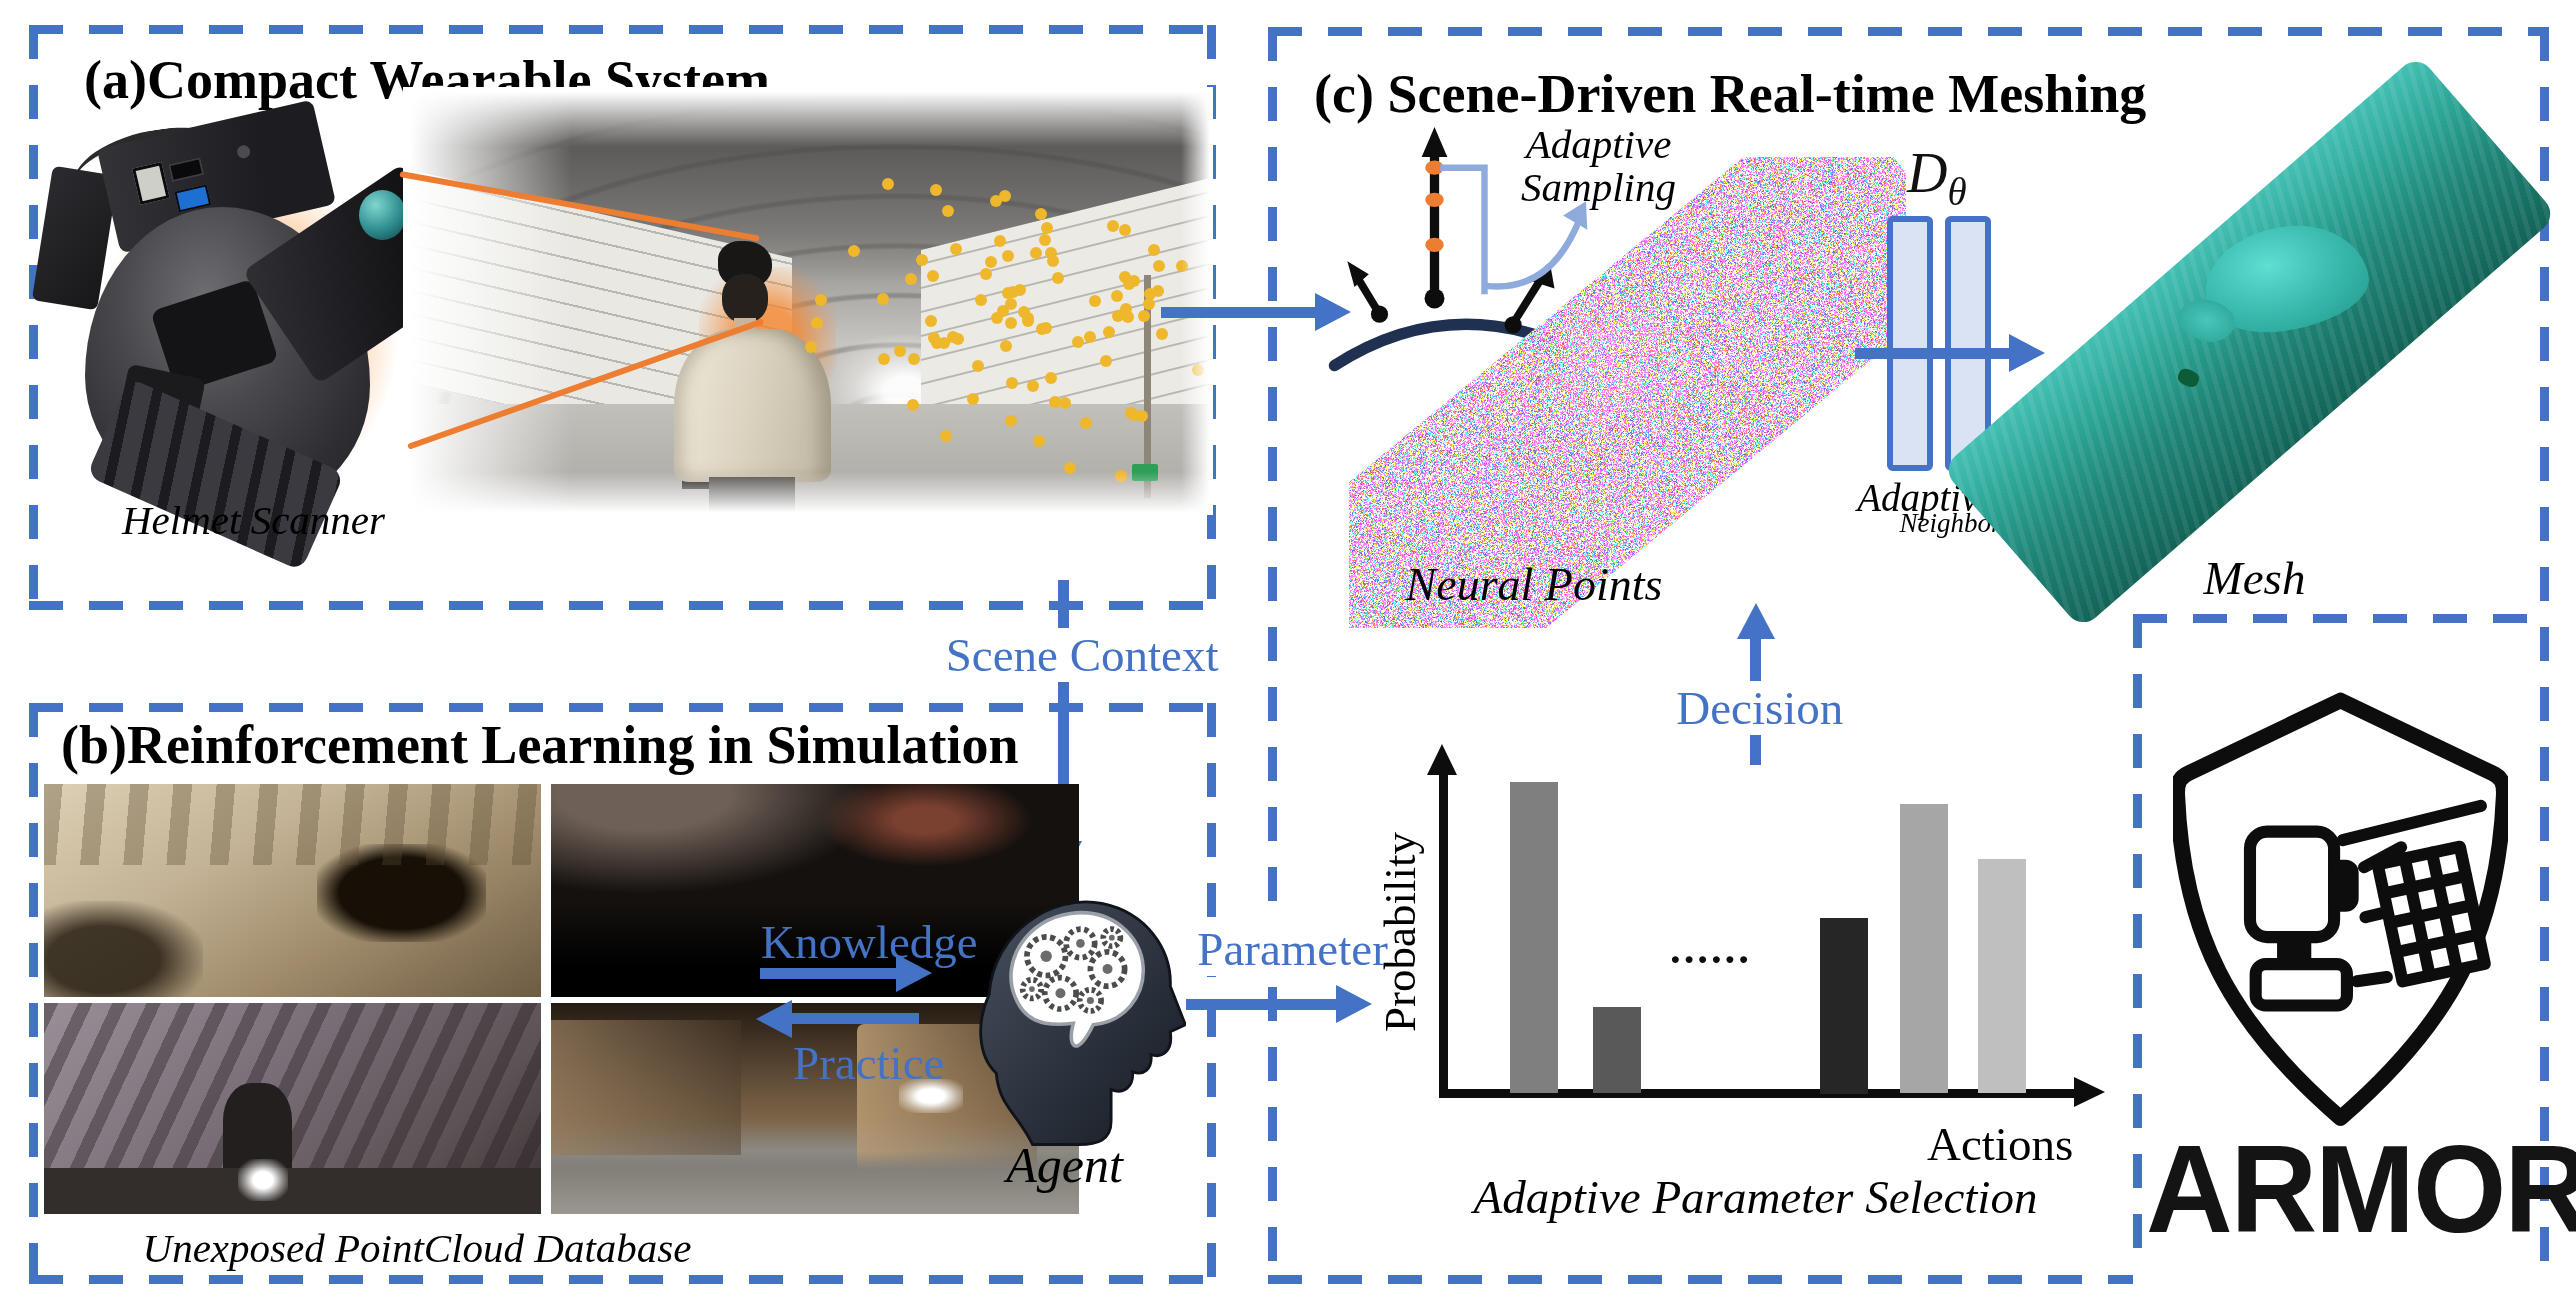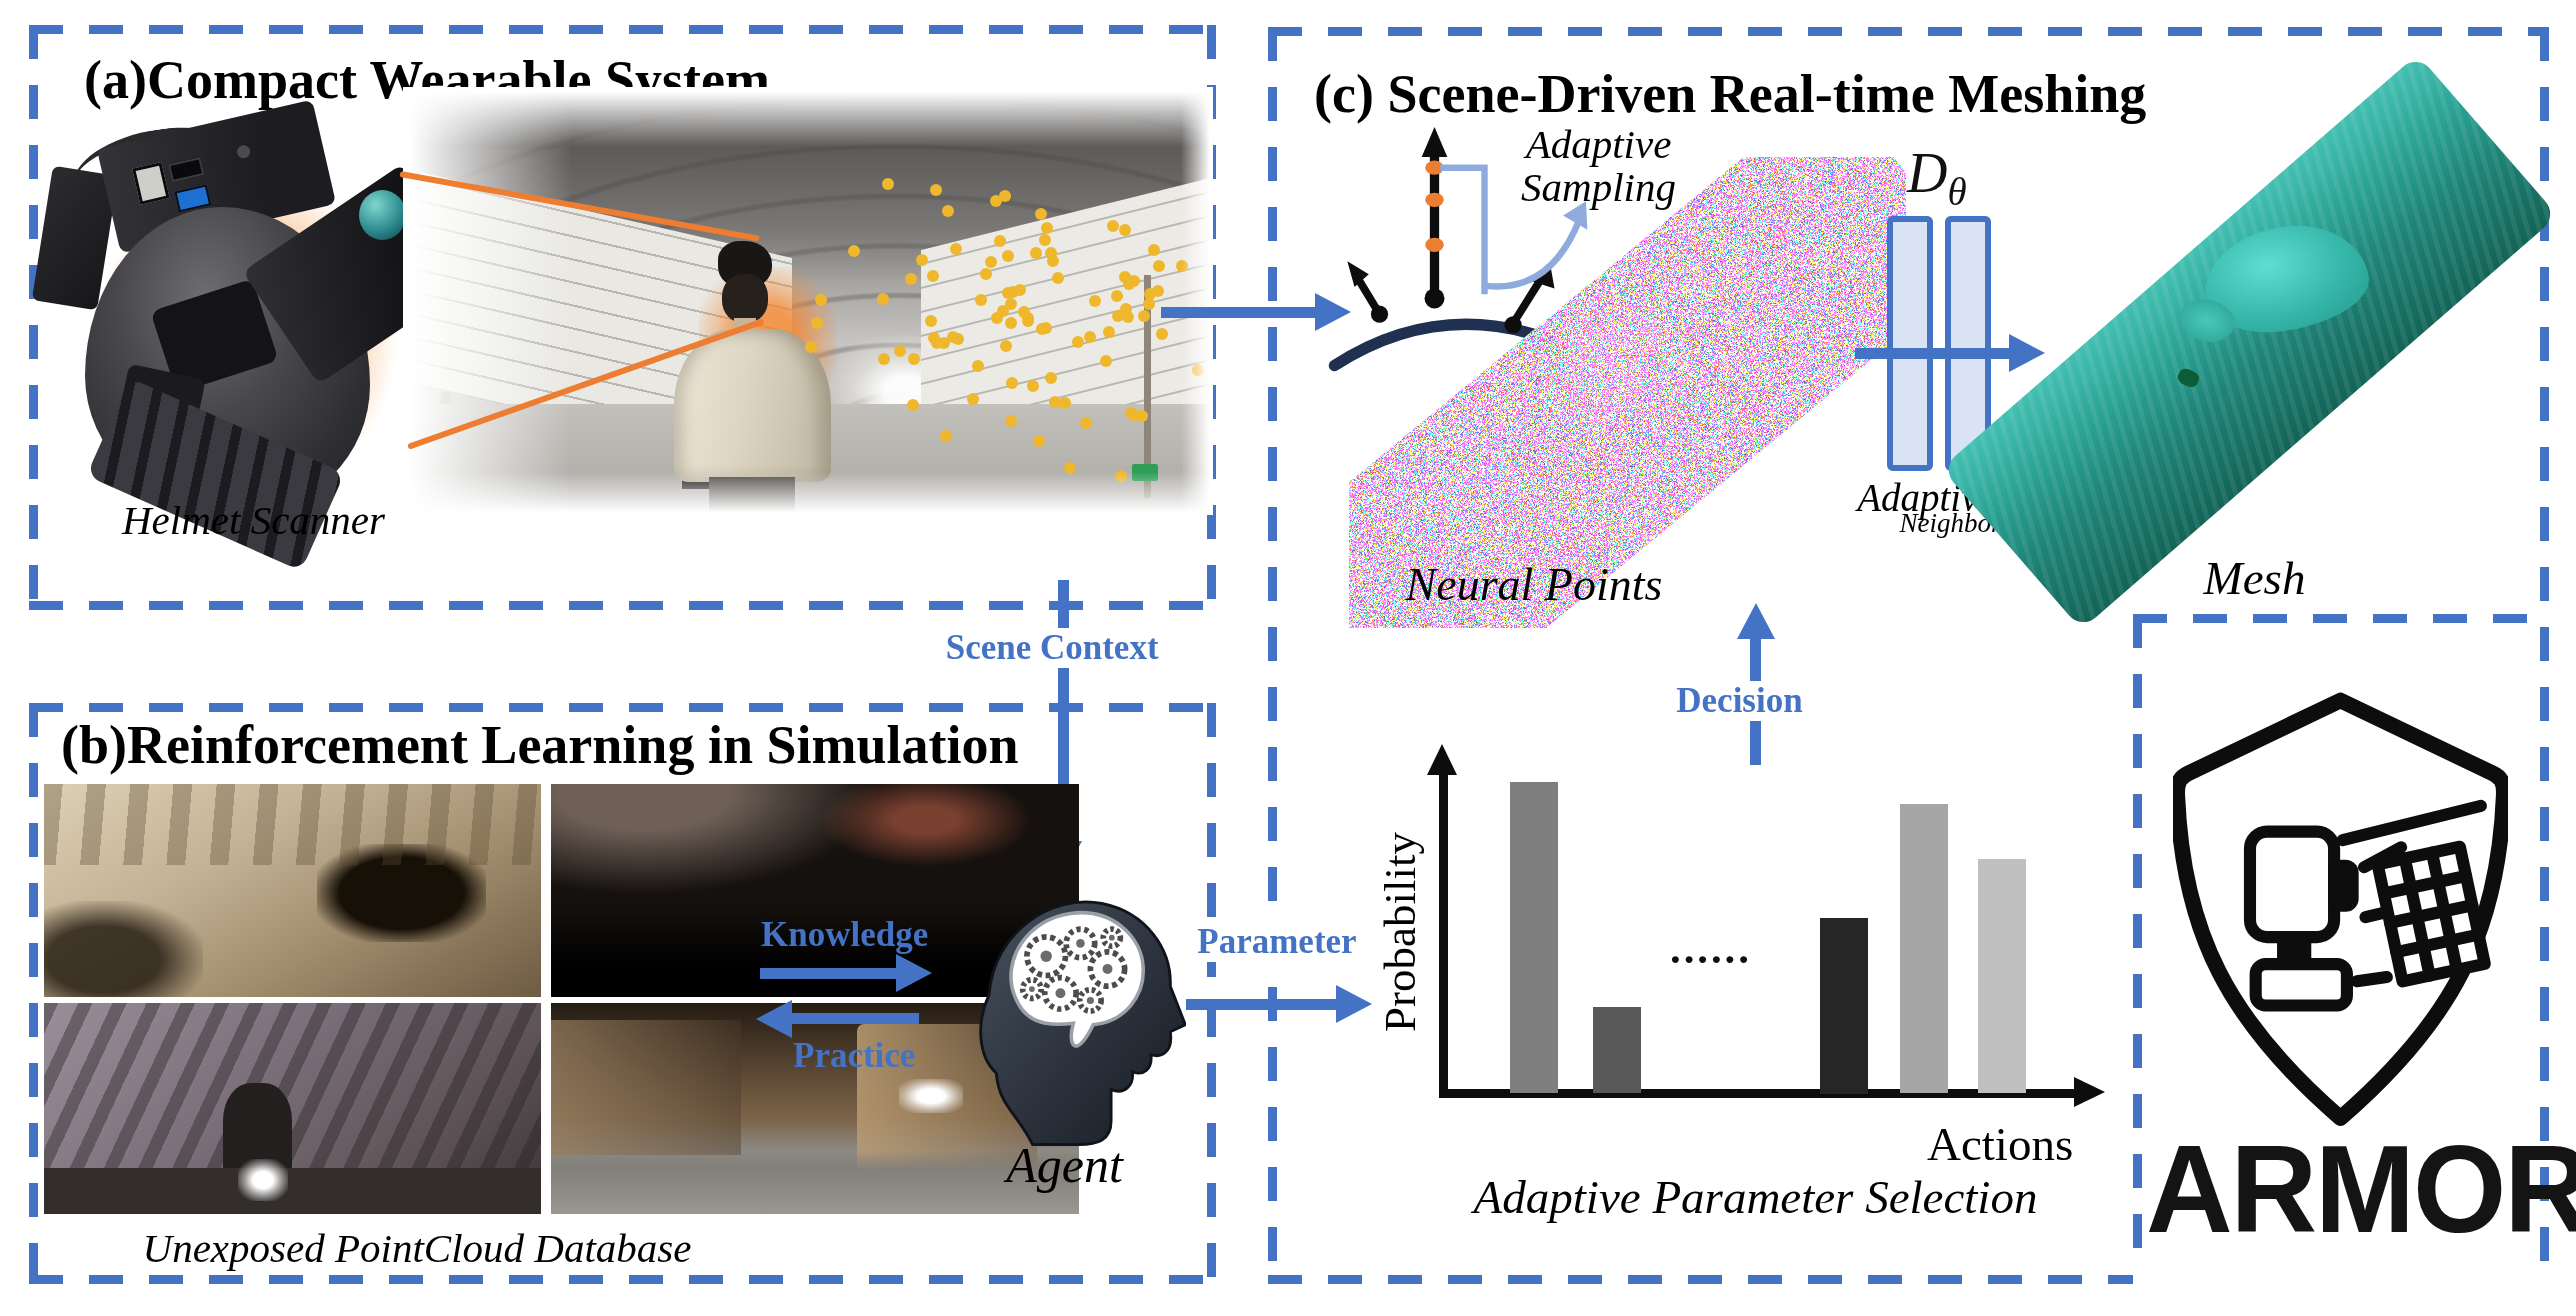--- a/index.html
+++ b/index.html
@@ -4,21 +4,21 @@
 <style>
   html,body{margin:0;padding:0;background:#fff;}
   #stage{position:relative;width:2576px;height:1317px;background:#fff;overflow:hidden;
          font-family:"Liberation Serif",serif;color:#111;}
   
   .hd{position:absolute;height:9.3px;background:repeating-linear-gradient(90deg,#4472C4 0 34px,transparent 34px 60px);}
   .vd{position:absolute;width:9.3px;background:repeating-linear-gradient(180deg,#4472C4 0 34px,transparent 34px 60px);}
   
   .btitle{position:absolute;font-weight:bold;font-size:54px;white-space:nowrap;color:#000;}
   .ital{position:absolute;font-style:italic;font-size:41px;white-space:nowrap;color:#000;text-align:center;}
-  .blue-label{position:absolute;font-weight:bold;font-size:35px;color:#4472C4;white-space:nowrap;}
+  .blue-label{position:absolute;font-weight:normal;font-size:47px;color:#4472C4;white-space:nowrap;}
   .axis-label{position:absolute;font-size:45px;color:#000;white-space:nowrap;}
   
   .shaft-h{position:absolute;height:11.4px;background:#4472C4;}
   .shaft-v{position:absolute;width:11.4px;background:#4472C4;}
   .head-r{position:absolute;width:0;height:0;border-left:36px solid #4472C4;border-top:19px solid transparent;border-bottom:19px solid transparent;}
   .head-l{position:absolute;width:0;height:0;border-right:36px solid #4472C4;border-top:19px solid transparent;border-bottom:19px solid transparent;}
   .head-u{position:absolute;width:0;height:0;border-bottom:36px solid #4472C4;border-left:19px solid transparent;border-right:19px solid transparent;}
   .head-d{position:absolute;width:0;height:0;border-top:36px solid #4472C4;border-left:19px solid transparent;border-right:19px solid transparent;}
   .oline{position:absolute;height:5.7px;background:#ED7D31;transform-origin:0 50%;border-radius:2.9px;}
   

